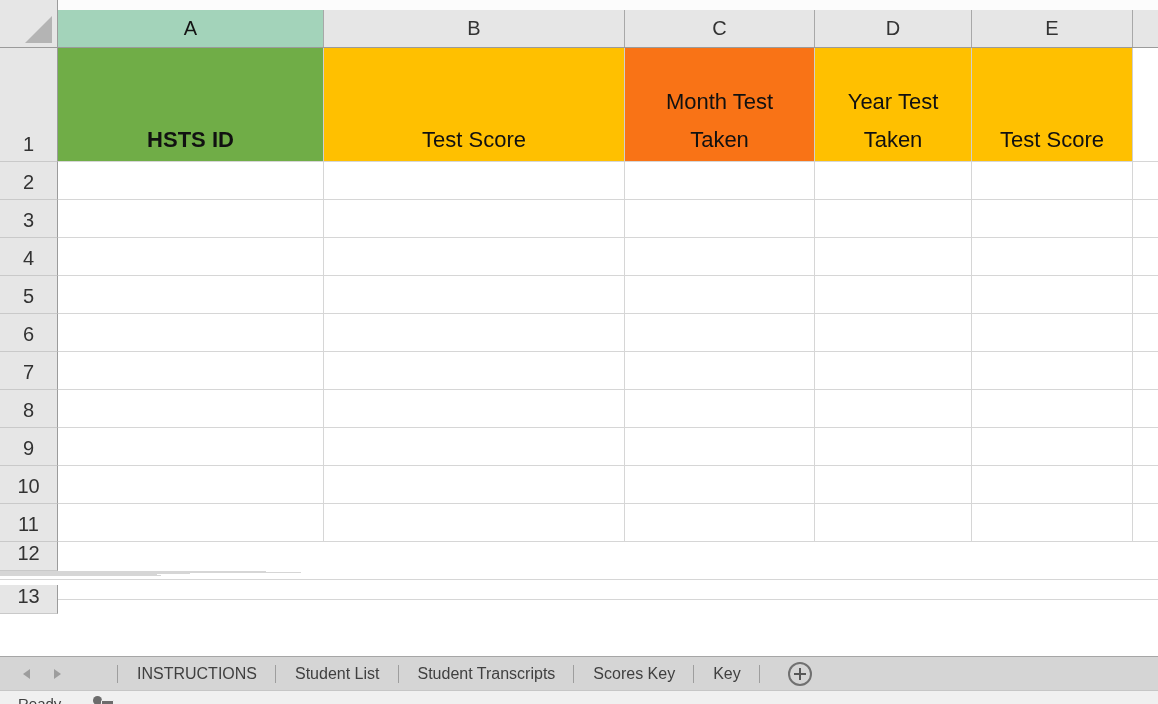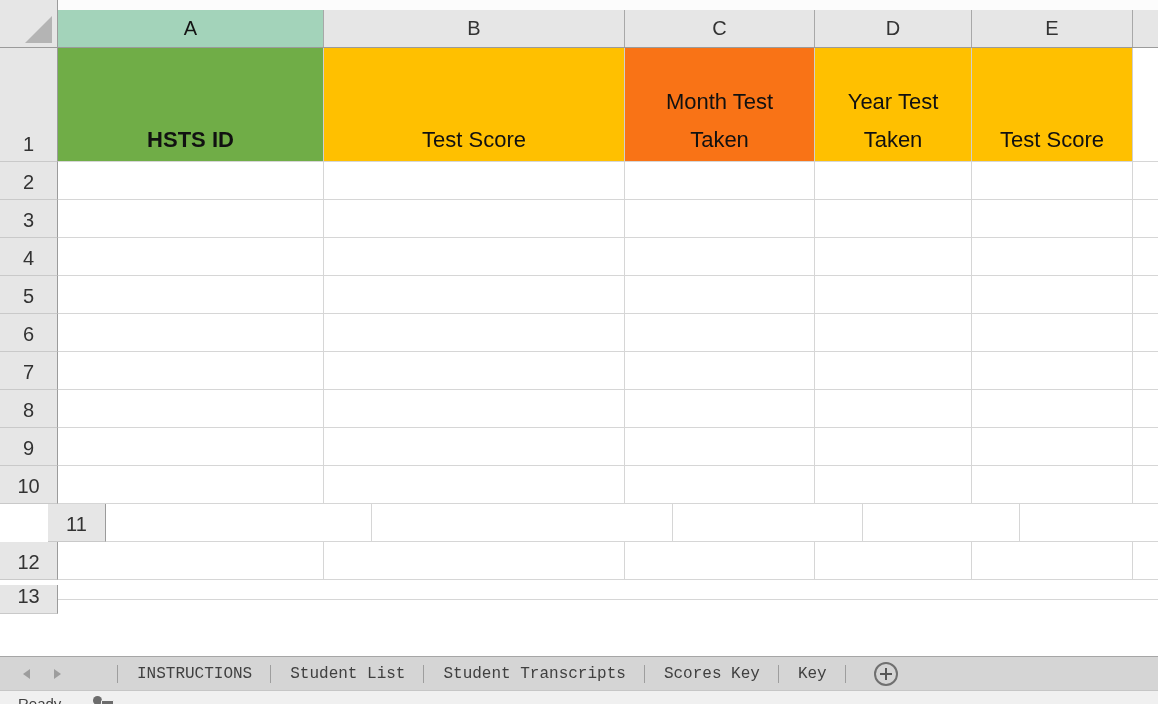--- a/index.html
+++ b/index.html
@@ -79,21 +79,20 @@
     content: ""; position: absolute; right: 0; top: 8px;
     width: 1px; height: 18px; background: #9E9E9E;
   }
   .arr { width: 0; height: 0; }
   .arr.left  { border-top: 5px solid transparent; border-bottom: 5px solid transparent; border-right: 7px solid #9D9D9D; }
   .arr.right { border-top: 5px solid transparent; border-bottom: 5px solid transparent; border-left: 7px solid #9D9D9D; }
   .tab {
     display: flex; align-items: center; padding: 0 19px;
     font-size: 16px; color: #404040; position: relative; cursor: default;
     white-space: nowrap;
-    font-family: Liberation Mono, monospace;
   }
   .tab.active {
     background: #FFFFFF; color: #1E7345; font-weight: bold;
     border-bottom: 3px solid #1E7345; padding: 0 21px;
   }
   .add-sheet {
     margin-left: 28px; align-self: center;
     width: 24px; height: 24px; border: 2px solid #707070; border-radius: 50%;
     position: relative; flex: 0 0 auto;
   }
@@ -228,30 +227,30 @@
       </div>
       <div class="row" style="height: 38px;">
         <div class="rowh">10</div>
         <div class="cell" style="width: 266px;"></div>
         <div class="cell" style="width: 301px;"></div>
         <div class="cell" style="width: 190px;"></div>
         <div class="cell" style="width: 157px;"></div>
         <div class="cell" style="width: 161px;"></div>
         <div class="cell fillc"></div>
       </div>
-      <div class="row" style="height: 38px; margin-left: 48px;">
+      <div class="row" style="height: 38px;">
         <div class="rowh">11</div>
         <div class="cell" style="width: 266px;"></div>
         <div class="cell" style="width: 301px;"></div>
         <div class="cell" style="width: 190px;"></div>
         <div class="cell" style="width: 157px;"></div>
         <div class="cell" style="width: 161px;"></div>
         <div class="cell fillc"></div>
       </div>
-      <div class="row" style="height: 38px;">
+      <div class="row" style="height: 38px; flex-direction: column;">
         <div class="rowh">12</div>
         <div class="cell" style="width: 266px;"></div>
         <div class="cell" style="width: 301px;"></div>
         <div class="cell" style="width: 190px;"></div>
         <div class="cell" style="width: 157px;"></div>
         <div class="cell" style="width: 161px;"></div>
         <div class="cell fillc"></div>
       </div>
       <div class="row" style="height: 38px; align-items: center;">
         <div class="rowh">13</div>

